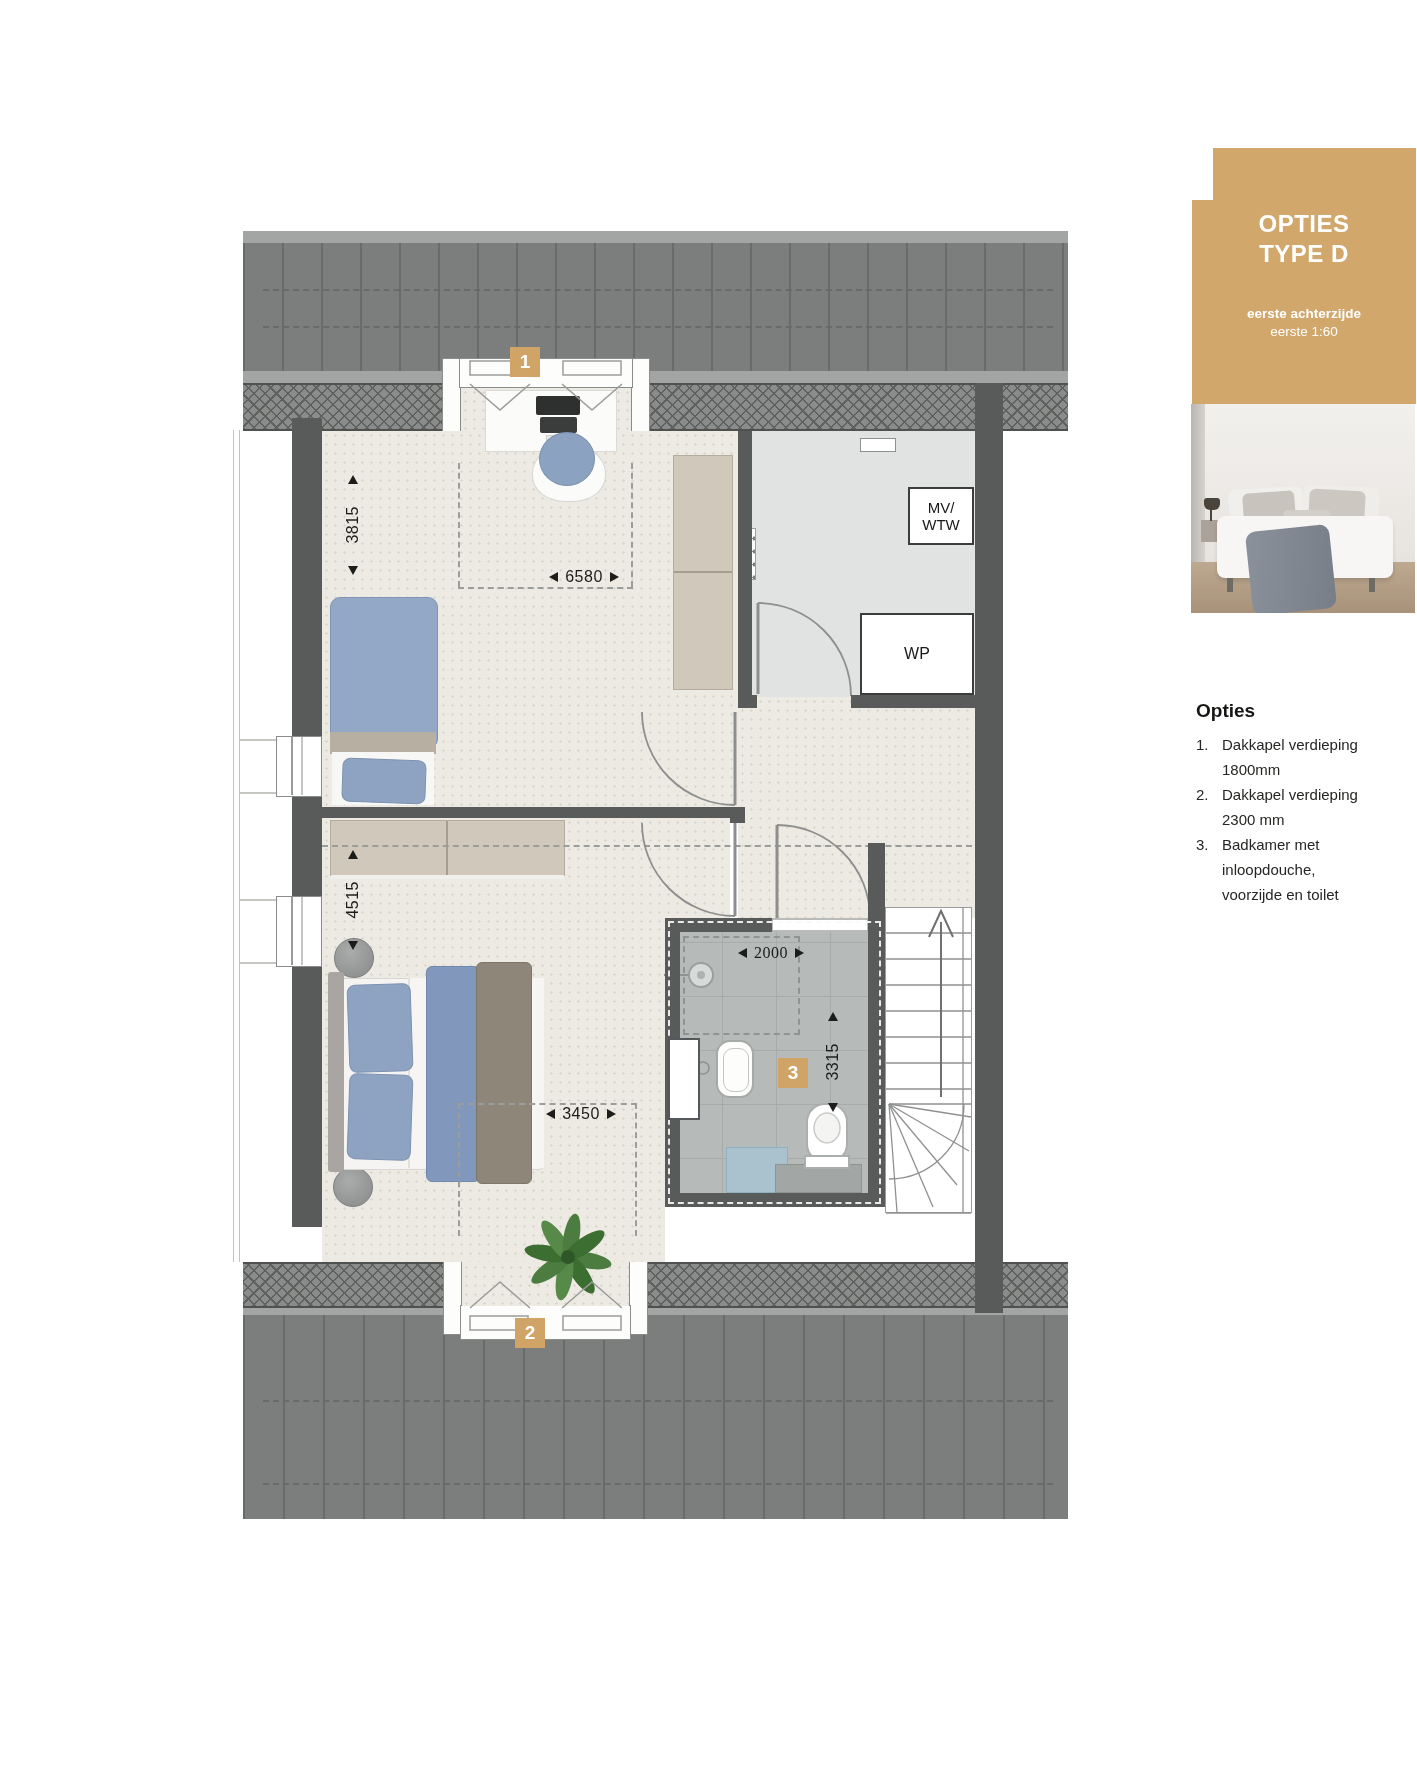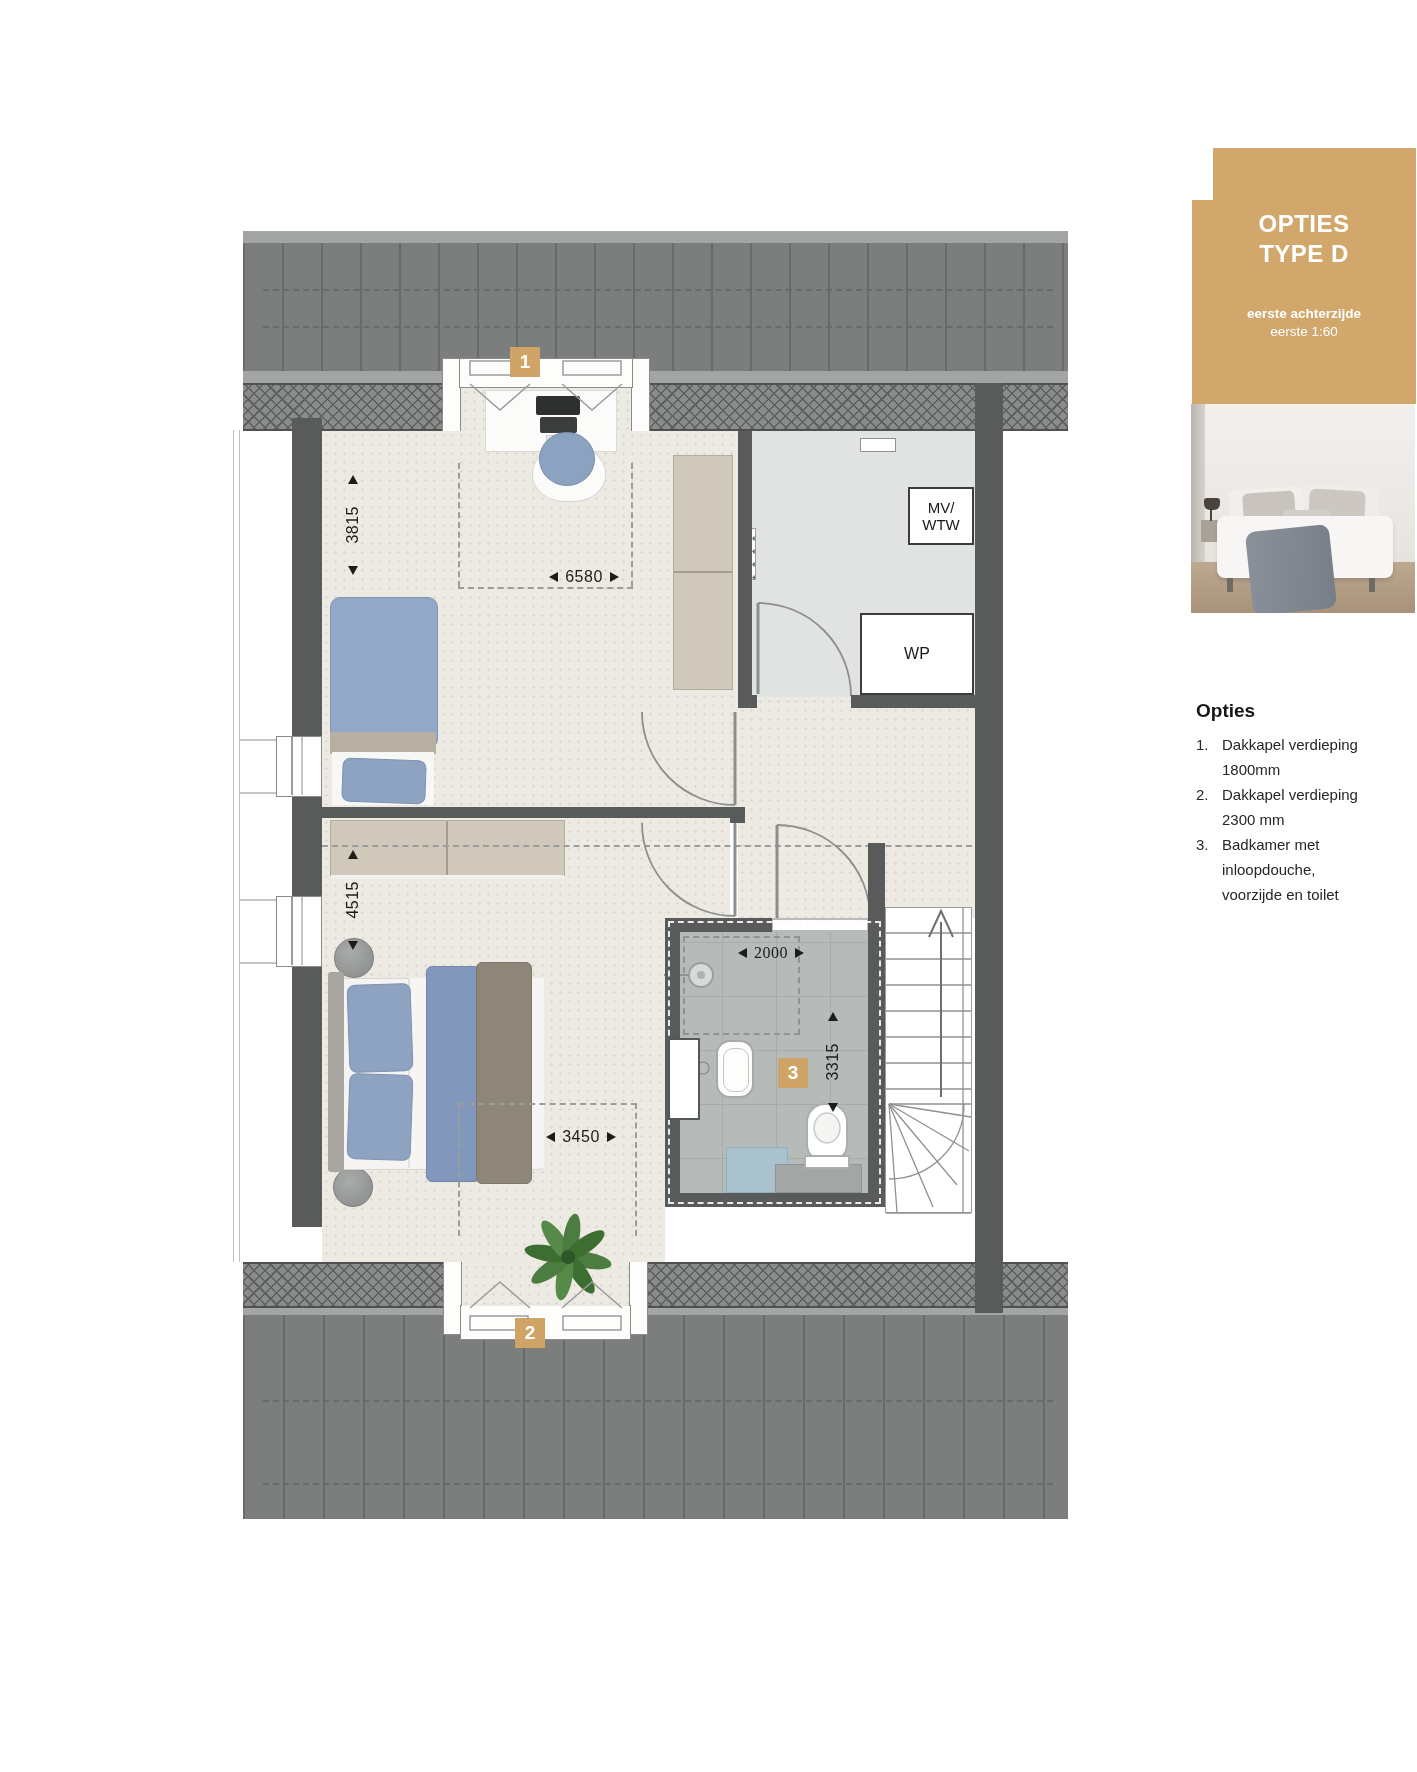--- a/index.html
+++ b/index.html
@@ -338,21 +338,21 @@
     <div class="abs hdim" style="left:538px;top:566px;width:92px;height:22px;">
       <span class="tl"></span>
       <span>6580</span>
       <span class="tr"></span>
     </div>
     <div class="abs vdim" style="left:338px;top:850px;width:30px;height:100px;">
       <span class="tu"></span>
       <span class="vtext">4515</span>
       <span class="td"></span>
     </div>
-    <div class="abs hdim" style="left:535px;top:1126px;width:92px;height:22px;">
+    <div class="abs hdim" style="left:535px;top:1103px;width:92px;height:22px;">
       <span class="tl"></span>
       <span>3450</span>
       <span class="tr"></span>
     </div>
     <div class="abs hdim" style="left:725px;top:942px;width:92px;height:22px;font-family:Liberation Serif, serif;">
       <span class="tl"></span>
       <span>2000</span>
       <span class="tr"></span>
     </div>
     <div class="abs vdim" style="left:818px;top:1012px;width:30px;height:100px;">

